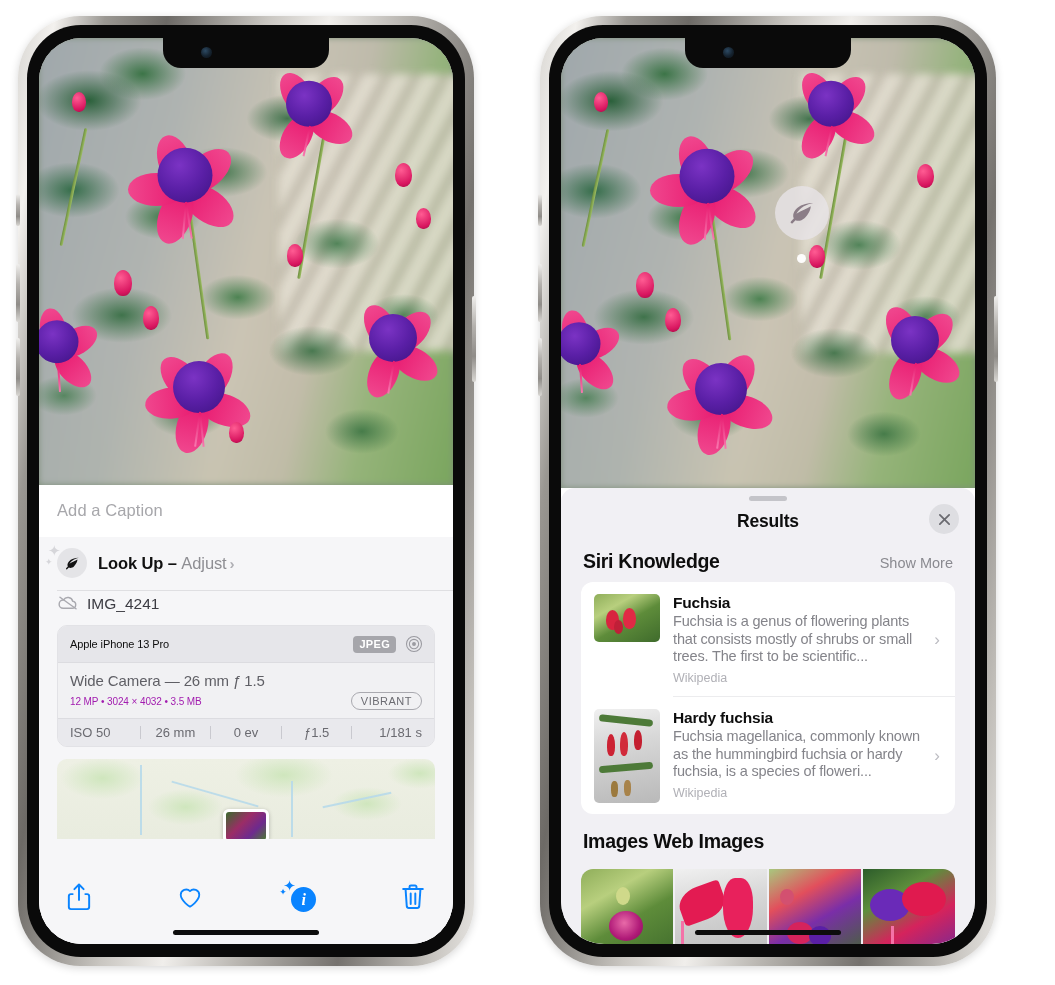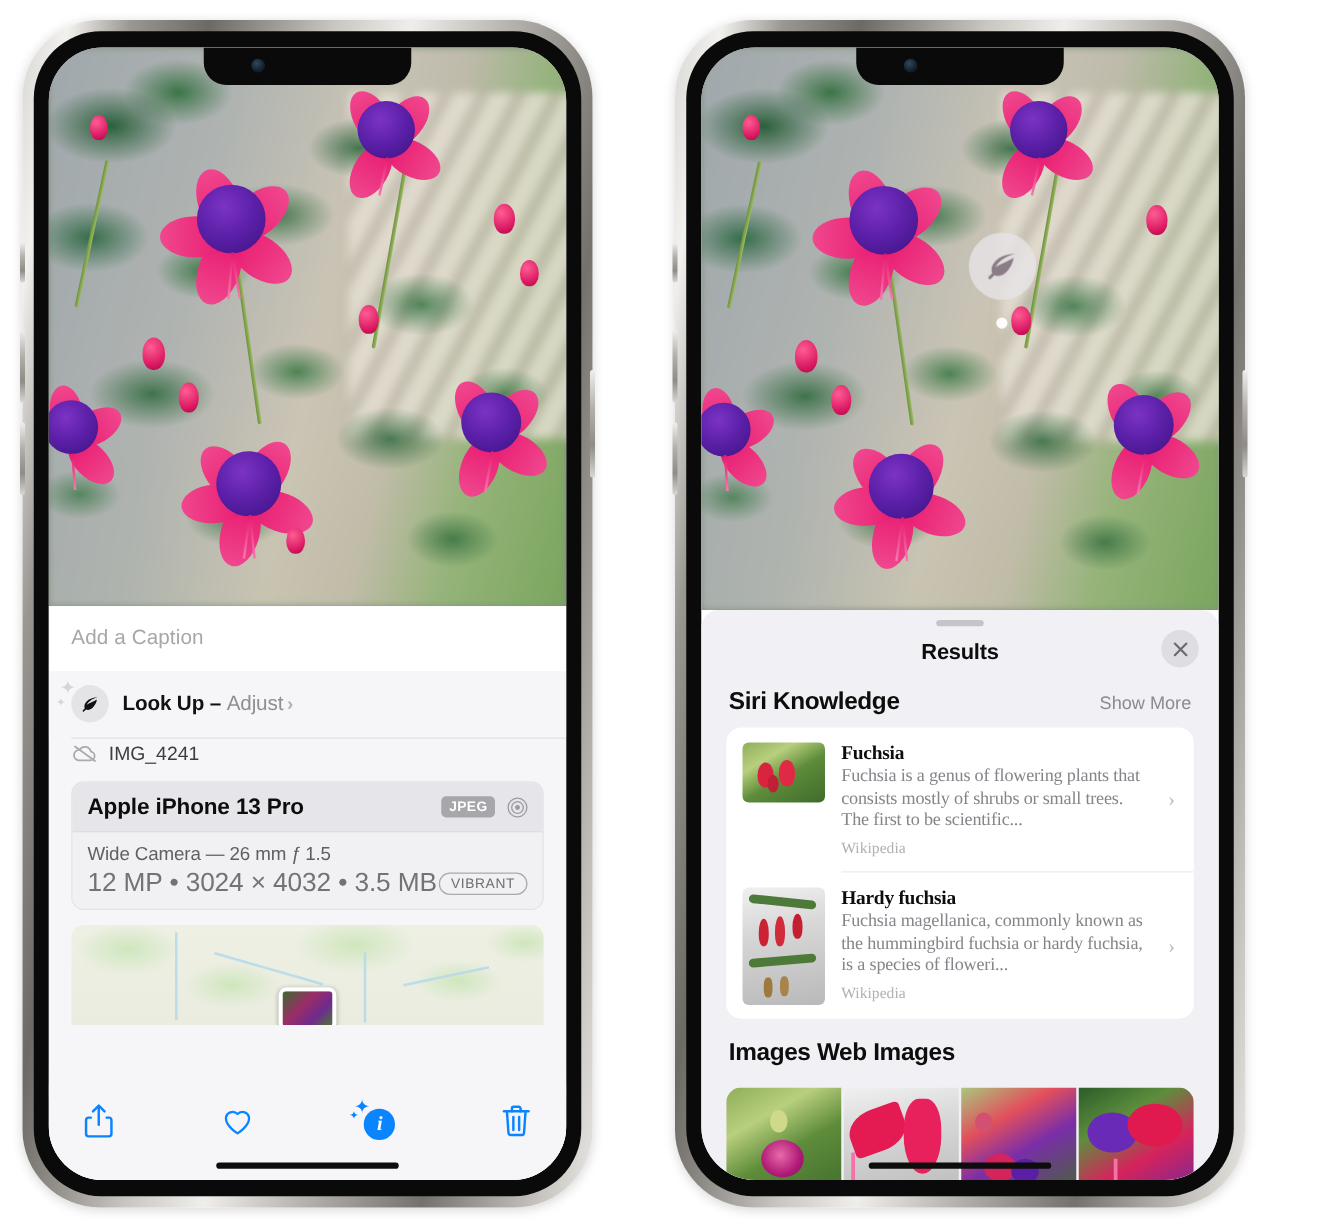--- a/index.html
+++ b/index.html
@@ -182,31 +182,31 @@
   .meta-card {
     margin: 0 18px; border-radius: 10px; overflow: hidden;
     background: #efeff1; border: 1px solid #e2e2e6;
   }
   .meta-head {
     display: flex; align-items: center; justify-content: space-between;
     padding: 9px 11px 9px 12px;
     background: #e6e6ea;
     border-bottom: 1px solid #dcdce0;
   }
-  .device { font-size: 18px; font-weight: 700; color: #0d0d0d; letter-spacing: -.1px; }
+  .device { font-size: 11px; font-weight: 400; color: #0d0d0d; letter-spacing: -.1px; }
   .head-right { display: flex; align-items: center; gap: 9px; }
   .fmt-badge {
     background: #a6a6ab; color: #fff; font-size: 11px; font-weight: 700;
     padding: 2.5px 6px; border-radius: 4px; letter-spacing: .3px;
   }
   .aperture-ic { width: 18px; height: 18px; }
   .meta-body { padding: 9px 12px 8px; background: #f1f1f3; }
   .meta-line1 { font-size: 15px; color: #5f5f65; letter-spacing: -.1px; }
   .meta-line2-wrap { display: flex; align-items: center; justify-content: space-between; margin-top: 3px; }
-  .meta-line2 { font-size: 21px; color: #737373; letter-spacing: -.1px; }
+  .meta-line2 { font-size: 10px; color: #a21caf; letter-spacing: -.1px; }
   .vibrant {
     font-size: 11px; color: #6c6c72; letter-spacing: .5px;
     border: 1px solid #a9a9af; border-radius: 10px; padding: 2px 9px;
   }
   .exif-row {
     display: flex; align-items: center;
     background: #e9e9ed; border-top: 1px solid #dcdce0;
     padding: 6px 10px;
   }
   .exif-cell { flex: 1; text-align: center; font-size: 13px; color: #6a6a70; }
@@ -308,21 +308,21 @@
   .close-btn svg { width: 13px; height: 13px; color: #6a6a70; }
 
   .sec-head {
     display: flex; align-items: baseline; justify-content: space-between;
     padding: 4px 22px 9px;
   }
   .sec-title { font-size: 19.5px; font-weight: 700; color: #0d0d0d; letter-spacing: -.3px; }
   .sec-action { font-size: 14.5px; color: #8a8a90; }
 
   .know-card {
-    margin: 0 20px; background: #ffffff; border-radius: 12px; overflow: hidden; font-family: Liberation Serif, serif;
+    margin: 0 20px; background: #ffffff; border-radius: 12px; overflow: hidden;
   }
   .know-item { display: flex; align-items: flex-start; gap: 13px; padding: 12px 13px 11px; }
   .know-thumb { width: 66px; height: 48px; border-radius: 5px; flex: none; overflow: hidden; position: relative; }
   .know-thumb.tall { height: 94px; }
   .know-txt { flex: 1; min-width: 0; }
   .know-title { font-size: 15.5px; font-weight: 700; color: #0d0d0d; letter-spacing: -.2px; }
   .know-desc { font-size: 14.5px; color: #84848a; line-height: 1.22; margin-top: 1px; letter-spacing: -.15px; }
   .know-src { font-size: 12.5px; color: #b0b0b6; margin-top: 5px; }
   .know-chev { color: #bcbcc2; font-size: 17px; align-self: center; padding-right: 2px; }
   .know-div { height: 1px; background: #ececee; margin-left: 92px; }
@@ -460,20 +460,31 @@
                 </svg>
               </span>
             </div>
             <div class="meta-body">
               <div class="meta-line1">Wide Camera — 26 mm ƒ 1.5</div>
               <div class="meta-line2-wrap">
                 <span class="meta-line2">12 MP • 3024 × 4032 • 3.5 MB</span>
                 <span class="vibrant">VIBRANT</span>
               </div>
             </div>
+            <div class="exif-row">
+              <span class="exif-cell">ISO 50</span>
+              <span class="exif-sep"></span>
+              <span class="exif-cell">26 mm</span>
+              <span class="exif-sep"></span>
+              <span class="exif-cell">0 ev</span>
+              <span class="exif-sep"></span>
+              <span class="exif-cell">ƒ1.5</span>
+              <span class="exif-sep"></span>
+              <span class="exif-cell">1/181 s</span>
+            </div>
           </div>
 
           <div class="map-card">
             <div class="road" style="left:22%;top:8%;width:2px;height:70px;background:#b7d9ea;"></div>
             <div class="road" style="left:30%;top:42%;width:90px;transform:rotate(16deg);"></div>
             <div class="road" style="left:62%;top:28%;width:2px;height:56px;"></div>
             <div class="road" style="left:70%;top:50%;width:70px;transform:rotate(-12deg);"></div>
             <div class="map-pin"></div>
           </div>
 

